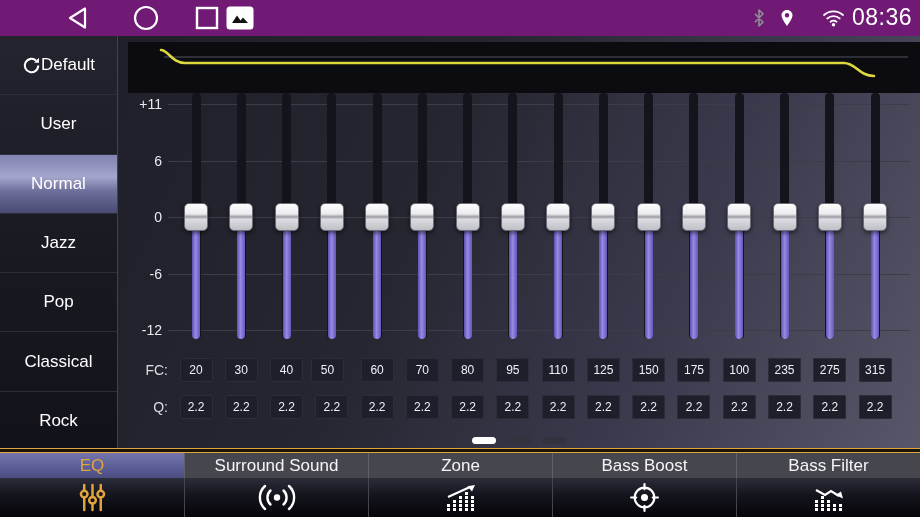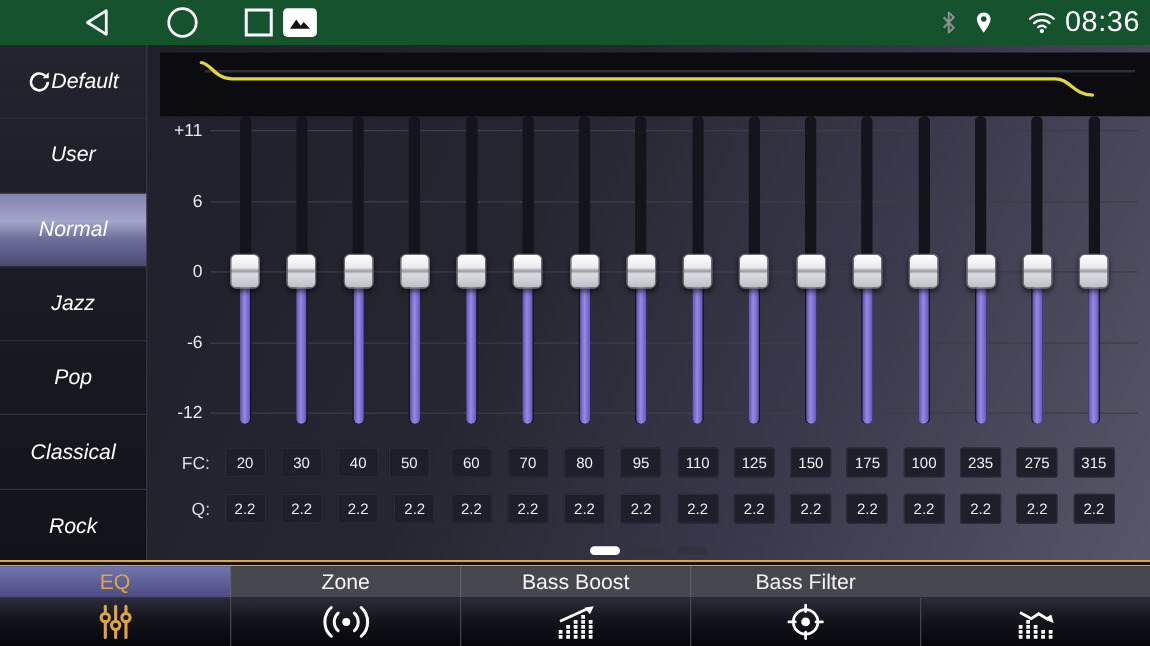--- a/index.html
+++ b/index.html
@@ -1,30 +1,30 @@
 <!DOCTYPE html>
 <html style="--gold: #e2a43c;"><head>
 <meta charset="utf-8">
 <style>
   * { margin:0; padding:0; box-sizing:border-box; }
   html,body { width:920px; height:517px; background:#000; overflow:hidden;
               font-family:"Liberation Sans", sans-serif; }
   .app { position:absolute; top:0; left:0; width:920px; height:517px; }
 
   
-  .status-bar { position:absolute; top:0; left:0; width:920px; height:36px; background:#14532d; z-index:5; }
+  .status-bar { position:absolute; top:0; left:0; width:920px; height:36px; background:#701a75; z-index:5; }
   .nav-ic, .stat-ic { position:absolute; display:flex; align-items:center; justify-content:center; }
   .clock { position:absolute; right:8px; top:4px; color:#fff; font-size:23px; letter-spacing:.5px; }
 
   
   .sidebar { position:absolute; top:36px; left:0; width:118px; height:414px;
              background:linear-gradient(180deg,#24242f 0%,#191922 55%,#12121a 100%);
              border-right:1px solid #41414f; display:flex; flex-direction:column; z-index:2; }
   .side-item { flex:1; display:flex; align-items:center; justify-content:center; gap:0;
-               color:#fff; font-size:17px; border-bottom:1px solid #2e2e3a; cursor:pointer;font-style:italic; }
+               color:#fff; font-size:17px; border-bottom:1px solid #2e2e3a; cursor:pointer; }
   .side-item:last-child { border-bottom:none; }
   .side-item.selected { background:linear-gradient(180deg,#8183b1 0%,#a3a5cc 38%,#6e709c 62%,#484a72 100%); }
   .side-icon { display:flex; align-items:center; }
 
   
   .main { position:absolute; top:36px; left:118px; width:802px; height:414px;
           background:linear-gradient(115deg,#20202a 0%,#262631 38%,#3b3a4d 68%,#585669 100%); }
   .graph { position:absolute; left:10px; top:6px; width:792px; height:51px; background:#0b0b10; }
   .gridline { position:absolute; left:50px; width:742px; height:1px; background:#3d3d49; }
   .scale-label { position:absolute; left:2px; width:42px; text-align:right; color:#e9e9f0;
@@ -277,20 +277,21 @@
         <div class="track-fill" style="top: 181px; height: 122px;"></div>
         <div class="handle" style="top: 167px;"></div>
       </div>
       <div class="band-box" style="left: 740.55px; top: 322px;">315</div>
       <div class="band-box" style="left: 740.55px; top: 359px;">2.2</div>
     </div>
 
   <div class="gold-sep"></div>
   <div class="tab-labels">
       <div class="tab-label selected">EQ</div>
+      <div class="tab-label">Surround Sound</div>
       <div class="tab-label">Zone</div>
       <div class="tab-label">Bass Boost</div>
       <div class="tab-label">Bass Filter</div>
     </div>
   <div class="tab-icons">
       <div class="tab-icon-cell">
         <span>
           <svg width="31" height="31" viewBox="0 0 30 30" fill="none" stroke="#e2a43c" stroke-width="2.4" stroke-linecap="round">
             <line x1="7" y1="3" x2="7" y2="8.5"></line>
             <circle cx="7" cy="11.7" r="3.2"></circle>

